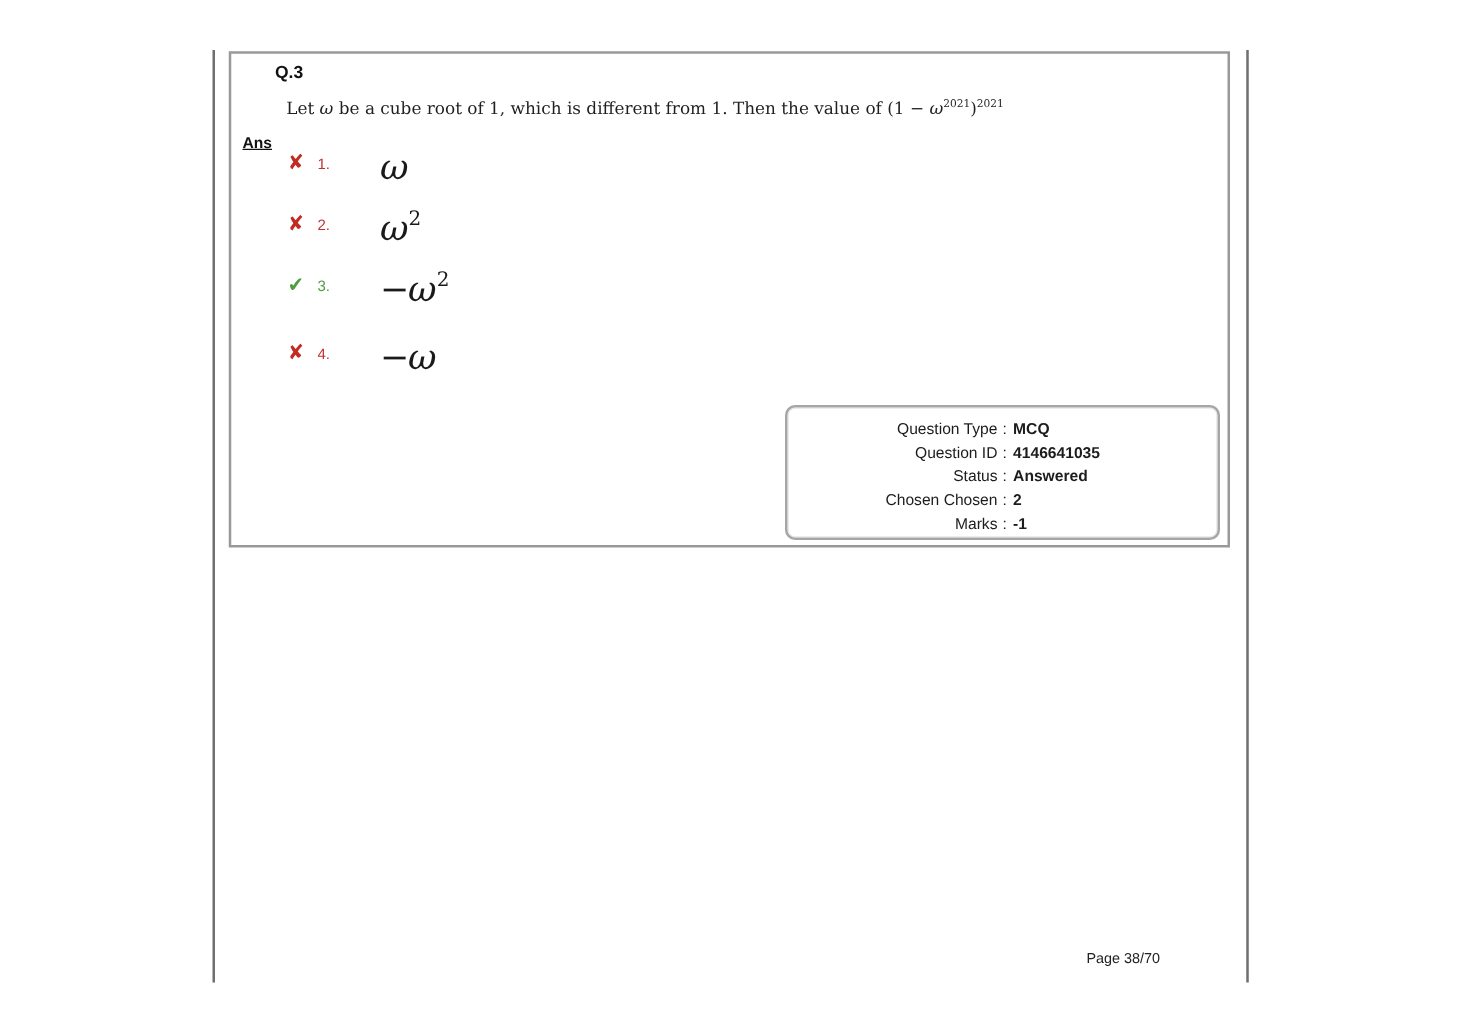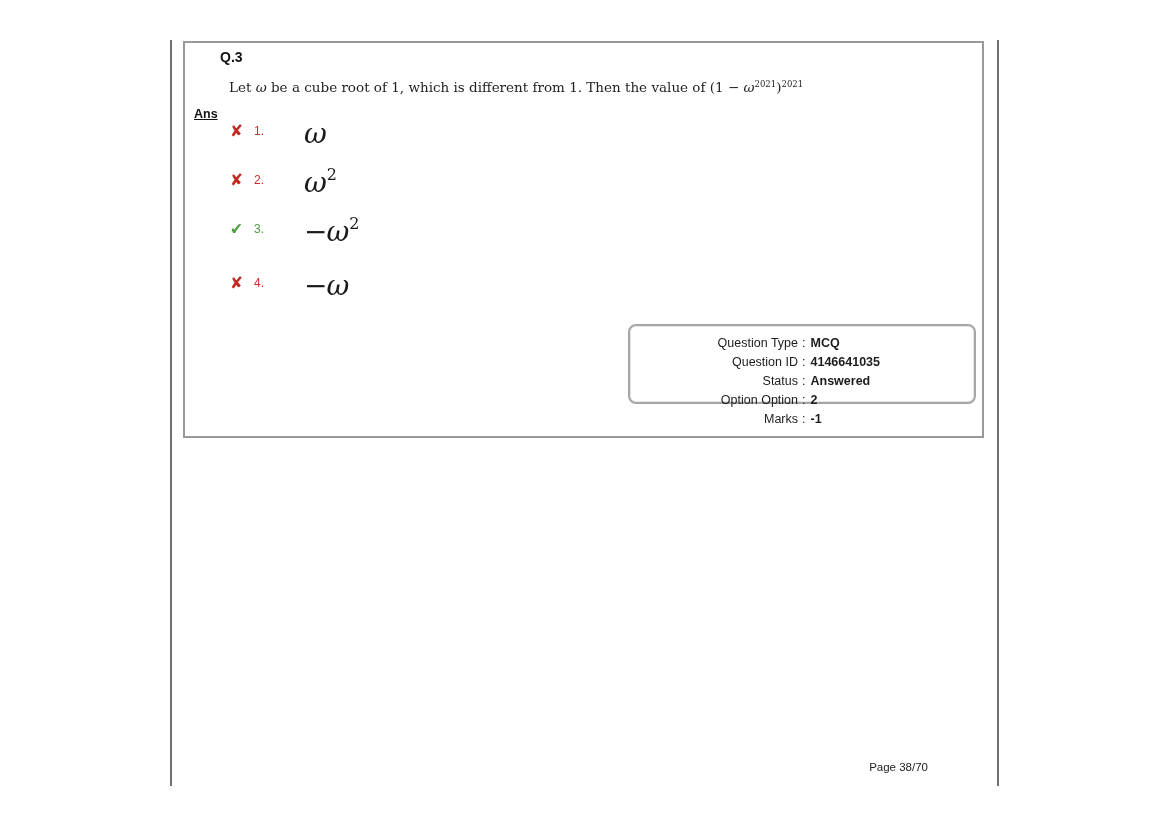--- a/index.html
+++ b/index.html
@@ -99,21 +99,21 @@
   .opt-math .omega { font-style: italic; }
   .opt-math sup {
     font-size: 16px;
     vertical-align: 12px;
     line-height: 0;
   }
 
   .info-panel {
     position: absolute;
     left: 628px; top: 324px;
-    width: 348px; height: 80px;
+    width: 348px; height: 108px;
     border: 2px solid #a6a6a6;
     border-radius: 8px;
     background: #ffffff;
     box-shadow: inset 0 0 0 1px #e6e6e6;
     padding-top: 8px;
   }
   .info-row {
     display: flex;
     align-items: baseline;
     line-height: 19px;
@@ -186,21 +186,21 @@
     <span class="info-label">Question ID</span>
     <span class="info-sep">:</span>
     <span class="info-value">4146641035</span>
   </div>
   <div class="info-row">
     <span class="info-label">Status</span>
     <span class="info-sep">:</span>
     <span class="info-value">Answered</span>
   </div>
   <div class="info-row">
-    <span class="info-label">Option Option</span>
+    <span class="info-label">Chosen Chosen</span>
     <span class="info-sep">:</span>
     <span class="info-value">2</span>
   </div>
   <div class="info-row">
     <span class="info-label">Marks</span>
     <span class="info-sep">:</span>
     <span class="info-value">-1</span>
   </div>
 </div>
 

